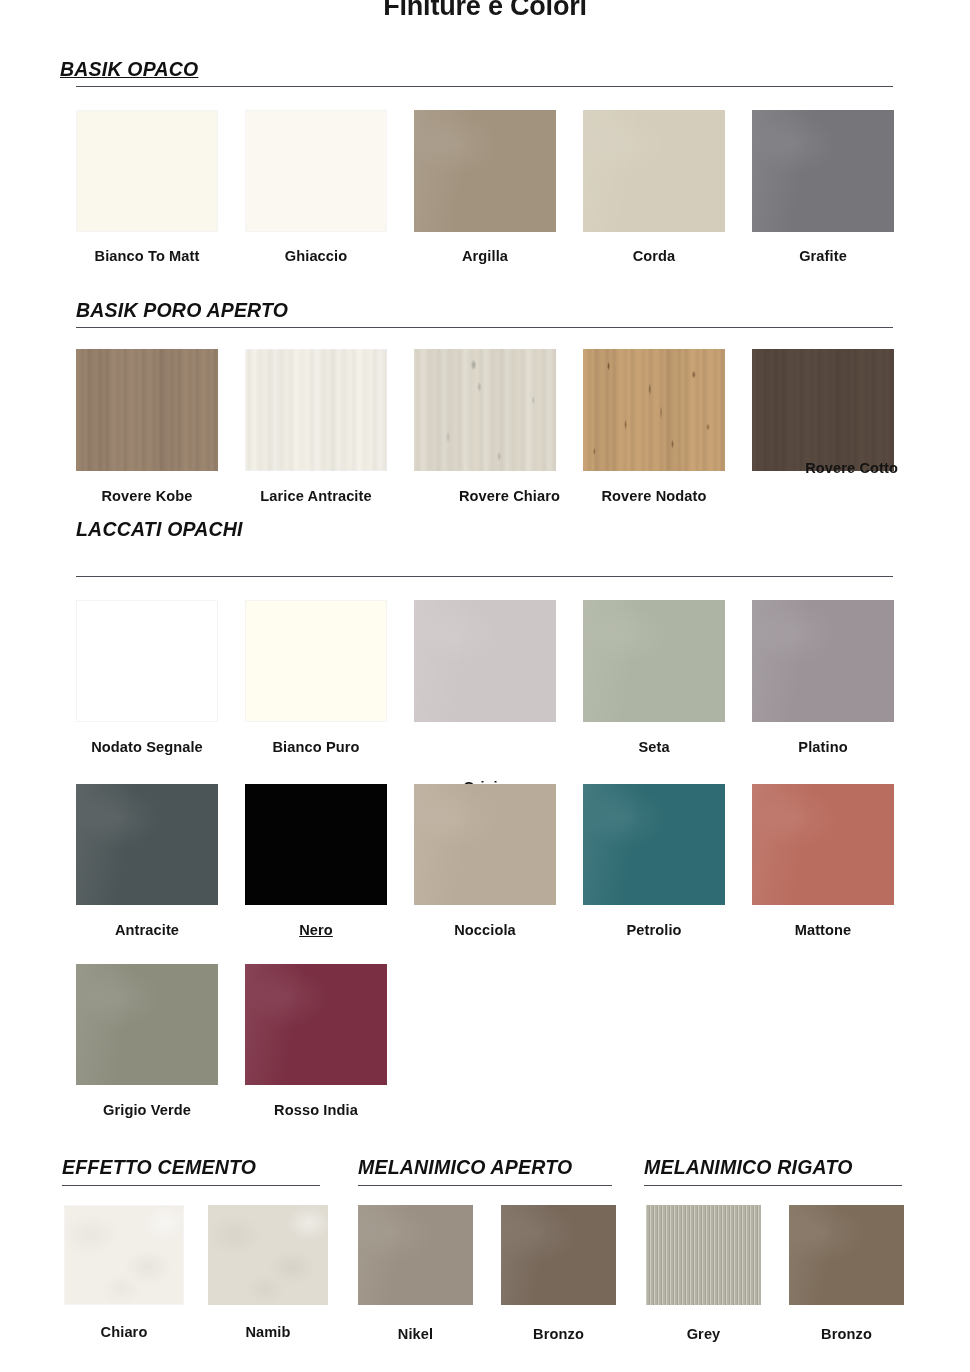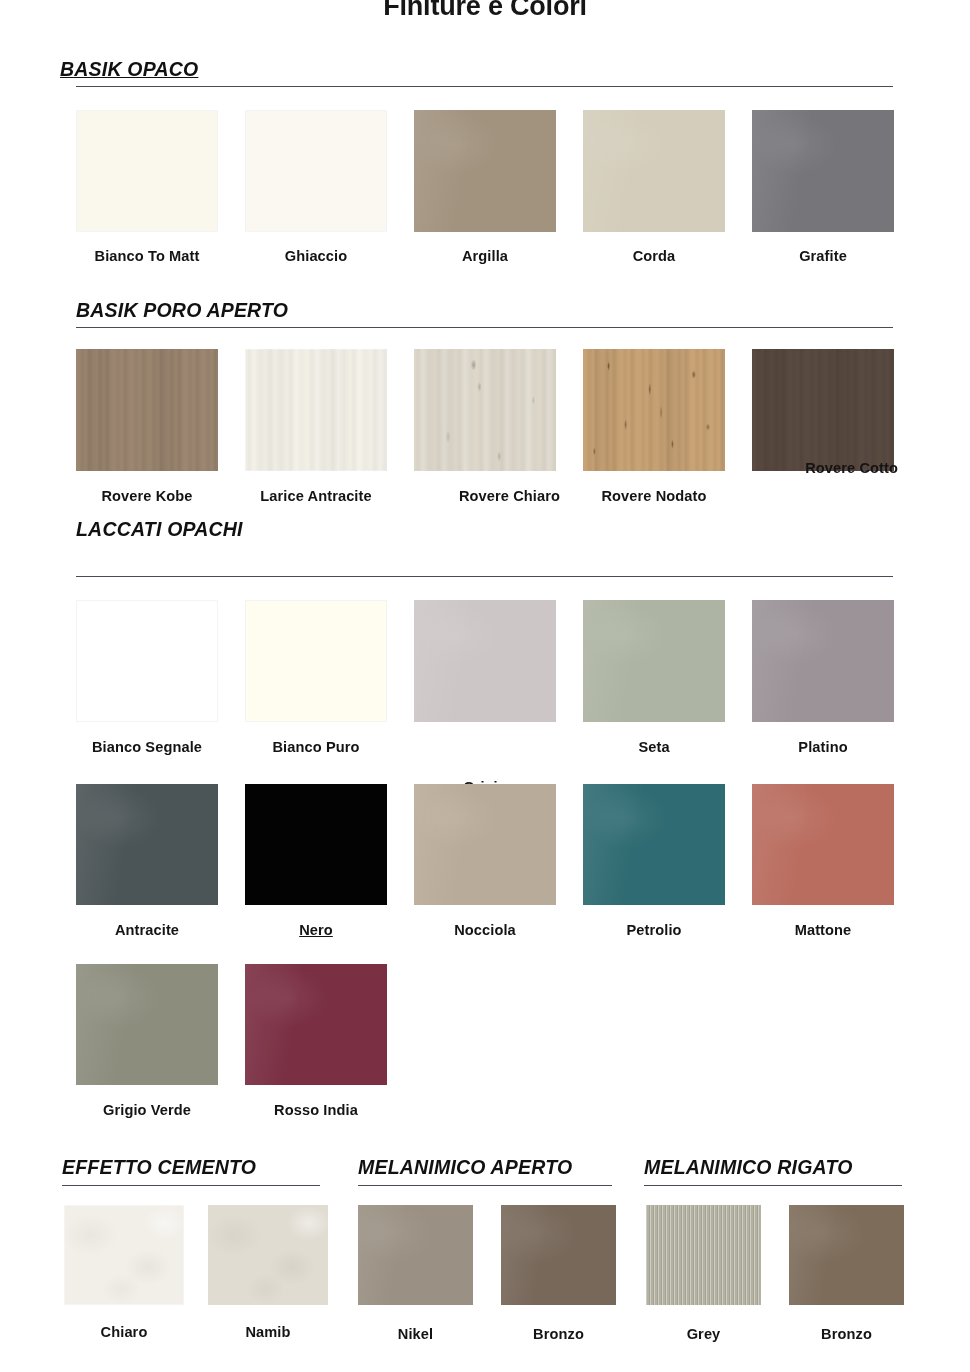--- a/index.html
+++ b/index.html
@@ -216,21 +216,21 @@
   <div class="chip grain-v" style="background-color:#594a40"></div>
 </div>
 <div class="caption" style="left:748px; top:460px; width:150px;text-align:right;">Rovere Cotto</div>
 
 <div class="section-head" style="left:76px; top:518px;">LACCATI OPACHI</div>
 <div class="section-rule" style="left:76px; top:576px; width:817px;"></div>
 
 <div class="swatch" style="left:76px; top:600px; width:142px; height:122px;">
   <div class="chip faint-edge" style="background-color:#ffffff"></div>
 </div>
-<div class="caption" style="left:72px; top:739px; width:150px;">Bianco Segnale</div>
+<div class="caption" style="left:72px; top:739px; width:150px;">Nodato Segnale</div>
 
 <div class="swatch" style="left:245px; top:600px; width:142px; height:122px;">
   <div class="chip faint-edge" style="background-color:#fffdf0"></div>
 </div>
 <div class="caption" style="left:243px; top:739px; width:146px;">Bianco Puro</div>
 
 <div class="swatch" style="left:414px; top:600px; width:142px; height:122px;">
   <div class="chip sheen" style="background-color:#cdc6c6"></div>
 </div>
 <div class="caption" style="left:414px; top:739px; width:142px;margin-top:40px;">Grigio</div>

